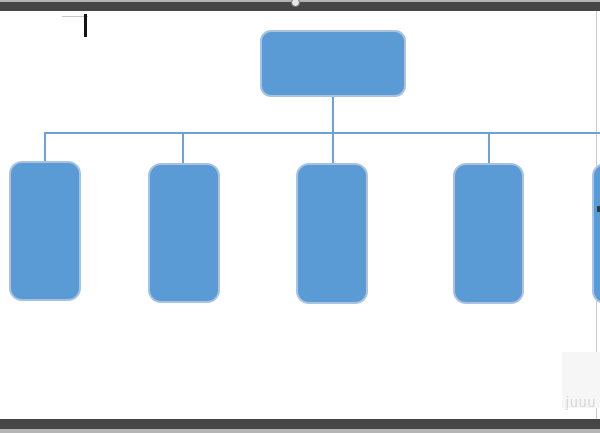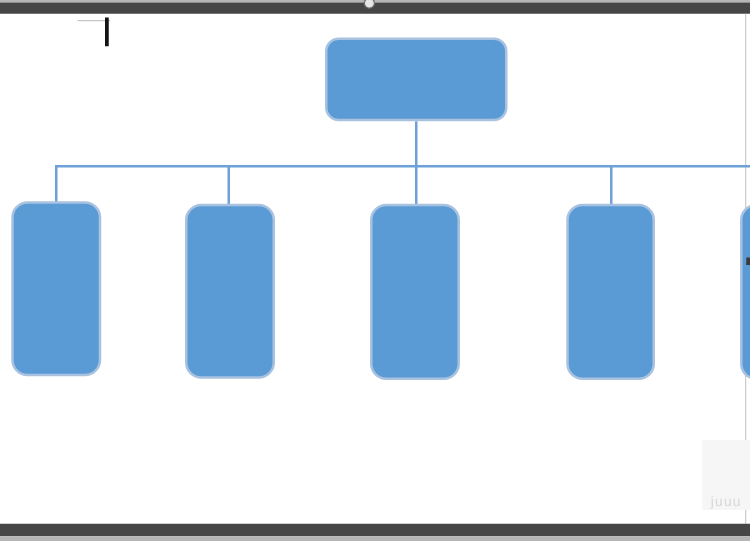--- a/index.html
+++ b/index.html
@@ -47,21 +47,21 @@
     font-size: 12px;
   }
 
   
   .watermark {
     left: 562px; top: 352px; width: 38px; height: 56px;
     background: var(--wm-bg);
     display: flex; align-items: flex-end; justify-content: center;
   }
   .wm-text {
-    font-size: 11px;
+    font-size: 14px;
     color: var(--wm-color);
     opacity: 0.85;
     line-height: 11px;
     letter-spacing: 1px;
   }
 
   .cursor-mark { left: 597px; top: 206px; width: 3px; height: 6px; background: #3a3a3a; }
 </style>
 </head>
 <body>

